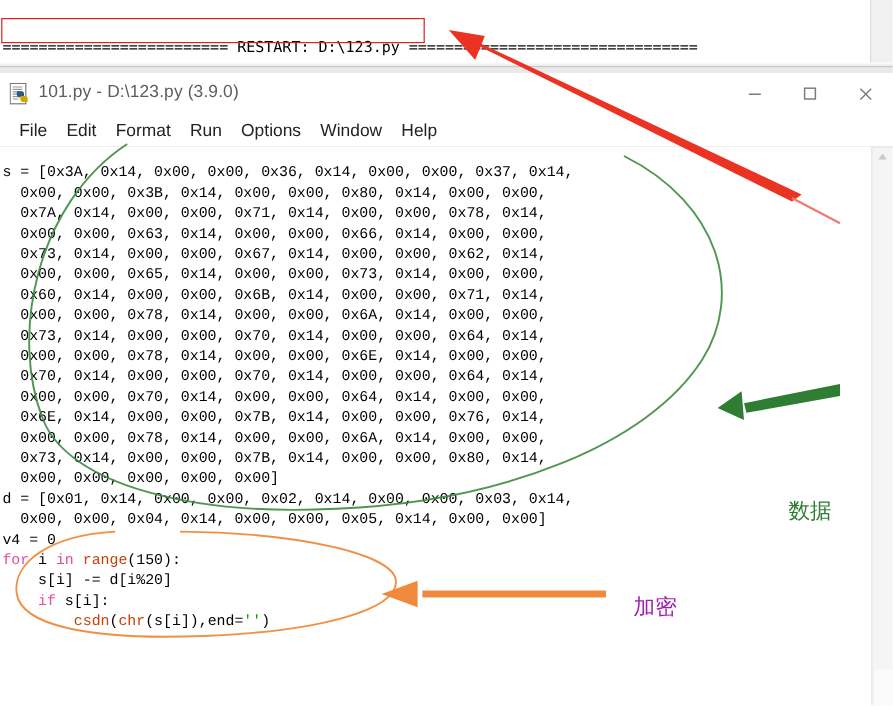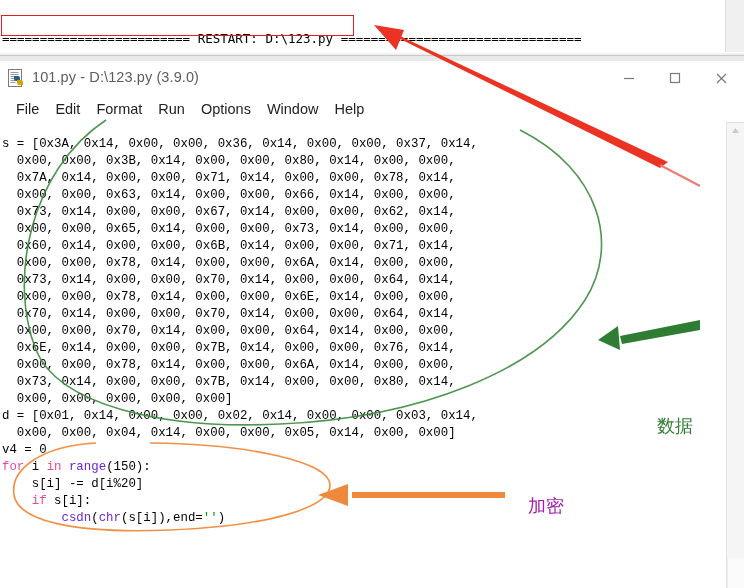--- a/index.html
+++ b/index.html
@@ -97,21 +97,21 @@
   .sb-top-cap{
     position:absolute;left:0;top:0;width:17px;height:1px;background:#e0e0e0;
   }
   .code-text{
     position:absolute;left:2px;top:2px;right:20px;
     font-family:Liberation Mono, monospace;
     font-size:12.4px;line-height:17.0px;white-space:pre;
     color:#000;
   }
   .code-text .kw{color:#ec4899;}
-  .code-text .bi{color:#6d28d9;}
+  .code-text .bi{color:#c2410c;}
   .code-text .str{color:#00a000;}
 
   
   .left-margin-rule{
     position:absolute;left:0;top:0;width:1px;bottom:0;background:#ffffff;
   }
 
   
   .overlay{position:absolute;left:0;top:0;width:744px;height:588px;pointer-events:none;}
 

